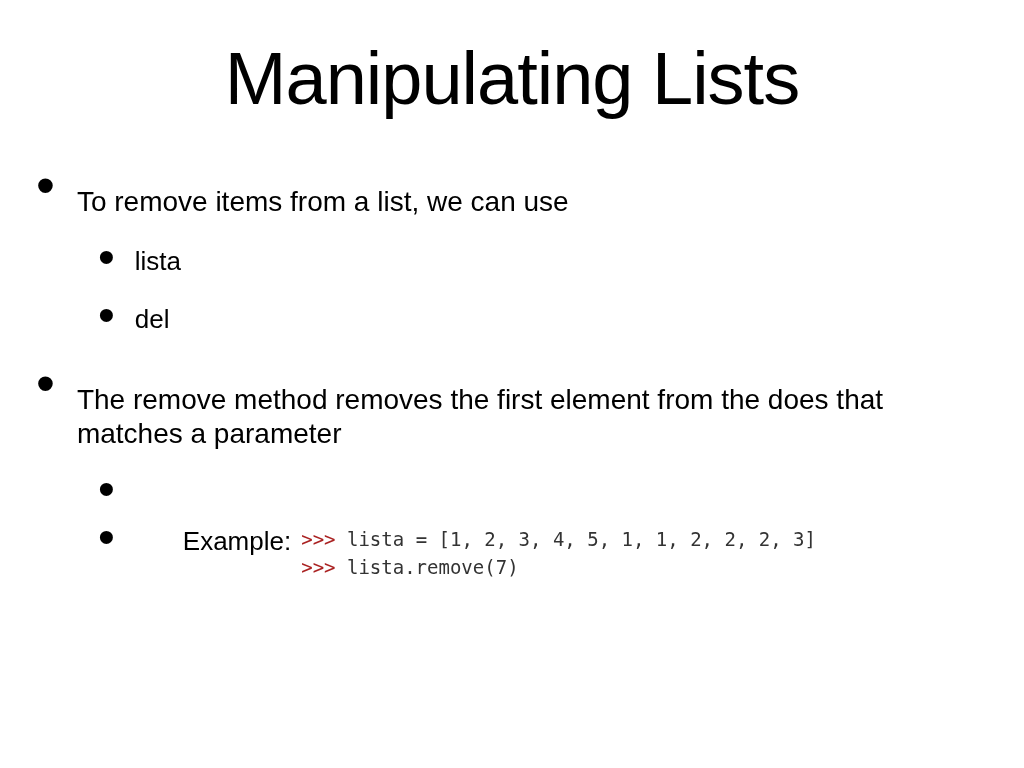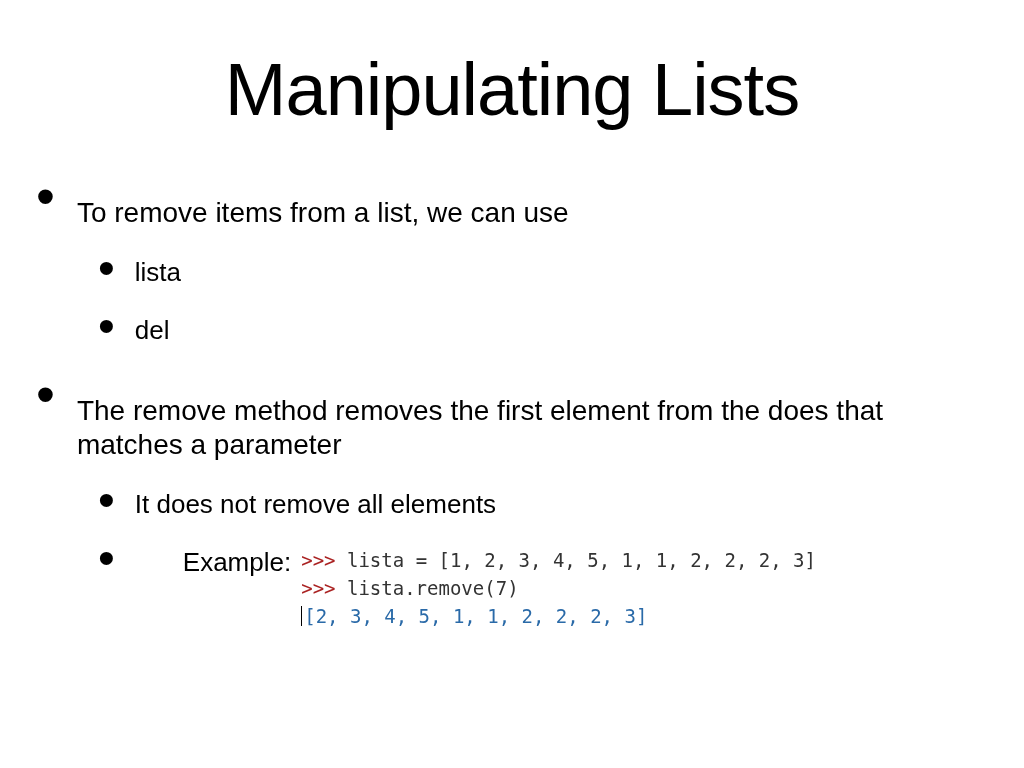--- a/index.html
+++ b/index.html
@@ -14,21 +14,21 @@
   .slide {
     width: 1024px;
     height: 768px;
     position: relative;
     box-sizing: border-box;
   }
   .title {
     font-size: 74px;
     font-weight: 400;
     text-align: center;
-    padding-top: 47px;
+    padding-top: 36px;
     letter-spacing: -1px;
   }
   .content {
     padding: 16px 36px 0 36px;
   }
   .b1 {
     display: flex;
     align-items: flex-start;
     margin-top: 32px;
   }
@@ -115,38 +115,34 @@
     </div>
 
     <div class="b1">
       <span class="dot">•</span>
       <span class="txt">The remove method removes the first element from the does that matches a parameter</span>
     </div>
 
     <div class="indent">
       <div class="b2">
         <span class="dot">•</span>
-        <span class="txt">It does not remove all elements</span>
       </div>
 
       <div class="b2 example-row">
         <span class="dot">•</span>
         <span class="txt">
           <span class="example-label">Example:</span>
           <span class="code">
             <div>
               <span class="prompt">&gt;&gt;&gt;</span>
               <span> </span><span class="codefg">lista</span><span class="codefg"> = </span><span class="codefg">[1, 2, 3, 4, 5, 1, 1, 2, 2, 2, 3]</span>
             </div>
             <div>
               <span class="prompt">&gt;&gt;&gt;</span>
               <span> </span><span class="codefg">lista.remove(7)</span>
             </div>
-            <div>
-              <span class="cursor"></span><span class="result">[2, 3, 4, 5, 1, 1, 2, 2, 2, 3]</span>
-            </div>
           </span>
         </span>
       </div>
     </div>
 
   </div>
 </div>
 
 </body></html>

